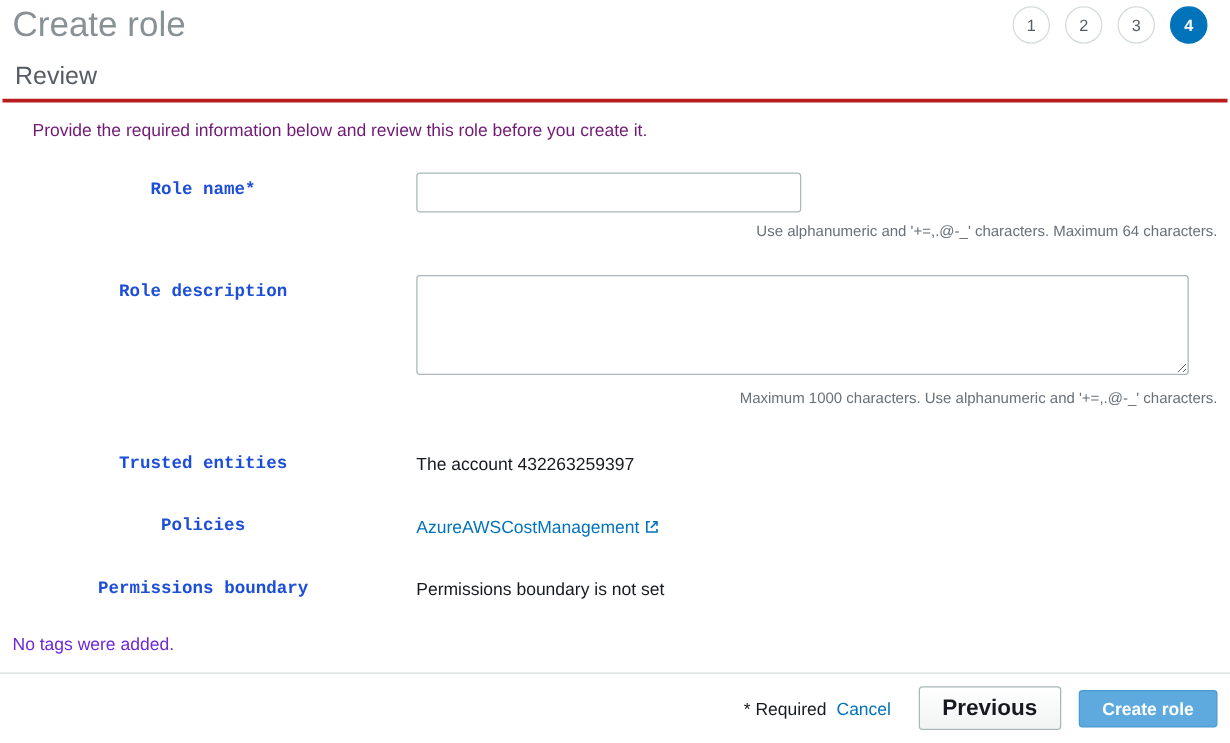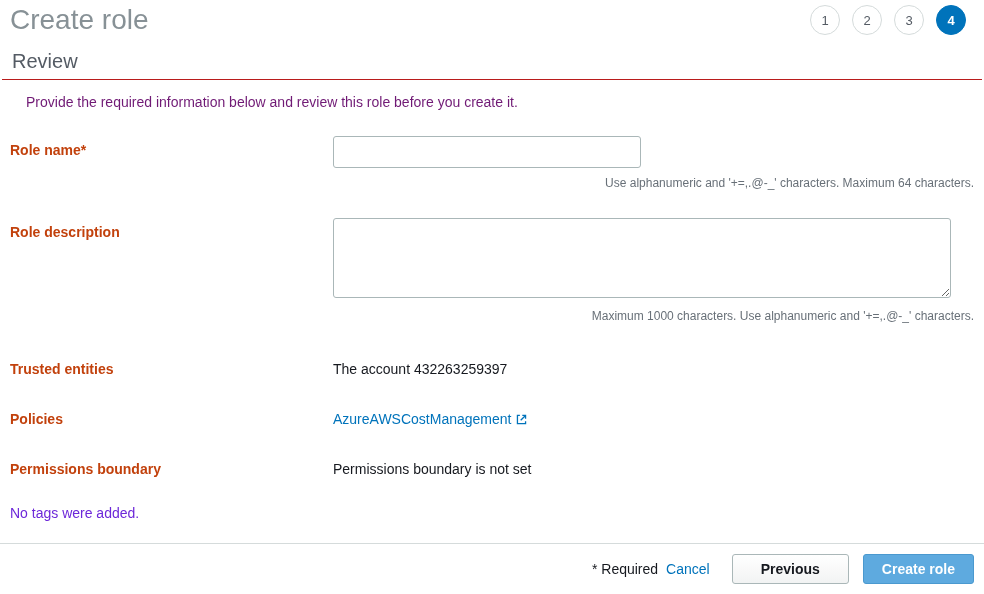--- a/index.html
+++ b/index.html
@@ -46,46 +46,47 @@
       background: #0073bb;
       border-color: #0073bb;
       color: #fff;
       font-weight: 700;
     }
     .section-title {
       font-size: 20px;
       font-weight: 400;
       color: #545b64;
       padding: 14px 10px 6px 10px;
-      border-bottom: 1px solid #b91c1c;
+      border-bottom: 3px solid #b91c1c;
       margin: 0 2px;
     }
     .intro-text {
       font-size: 14px;
       color: #701a75;
       padding: 14px 10px 18px 26px;
     }
     .form-area {
       padding: 8px 10px 0 10px;
     }
     .form-row {
       display: flex;
       align-items: flex-start;
       margin-bottom: 28px;
     }
     .form-row.tight { margin-bottom: 6px; }
     .form-label {
       width: 323px;
-      text-align: left;
+      text-align: center;
       padding-right: 18px;
       padding-top: 6px;
       font-size: 14px;
       font-weight: 700;
-      color: #c2410c;
+      color: #1d4ed8;
       flex-shrink: 0;
+      font-family: Liberation Mono, monospace;
     }
     .form-value {
       flex: 1;
       padding-top: 6px;
       color: #16191f;
       font-size: 14px;
     }
     .input-text {
       width: 308px;
       height: 32px;
@@ -159,22 +160,22 @@
       color: #0073bb;
       font-size: 14px;
       font-weight: 400;
       cursor: pointer;
       padding: 6px 8px;
     }
     .btn-default {
       background: linear-gradient(#fff, #f2f3f3);
       border: 1px solid #aab7b8;
       border-radius: 3px;
-      padding: 6px 28px;
-      font-size: 14px;
+      padding: 6px 18px;
+      font-size: 18px;
       font-weight: 700;
       color: #16191f;
       cursor: pointer;
     }
     .btn-primary {
       background: #5eaadf;
       border: 1px solid #4a99cf;
       border-radius: 3px;
       padding: 6px 18px;
       font-size: 14px;

